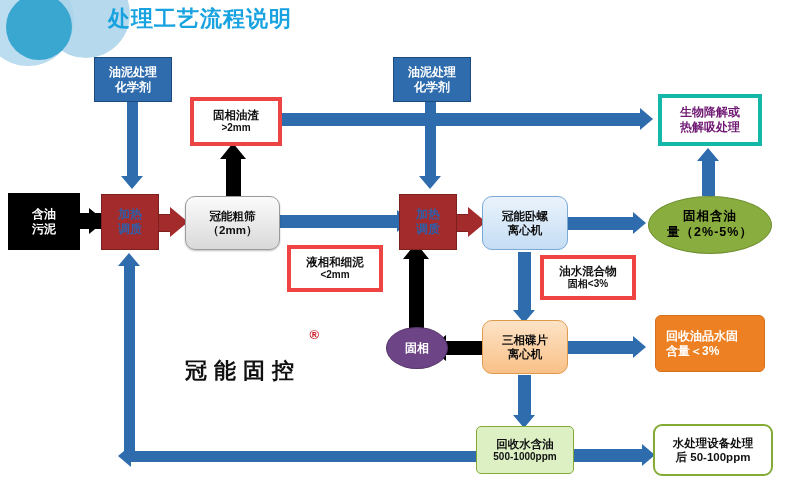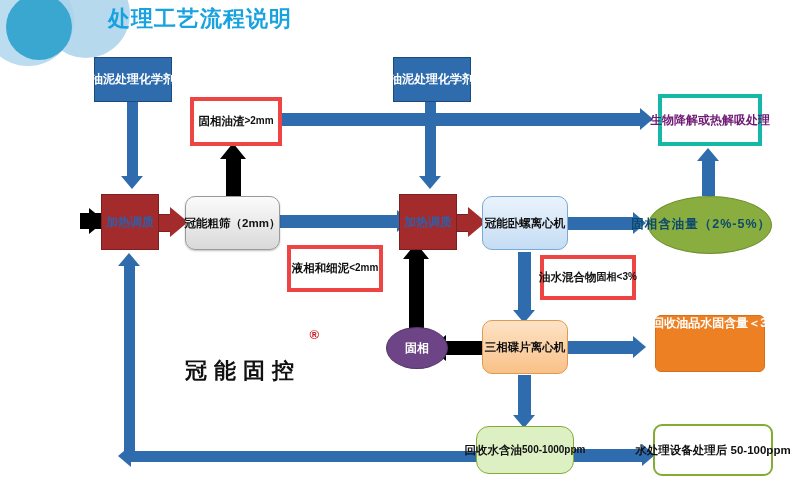--- a/index.html
+++ b/index.html
@@ -20,21 +20,21 @@
   
   #title{
     position:absolute;left:108px;top:4px;
     font-size:22px;font-weight:bold;color:#18a3e0;
     letter-spacing:1px;white-space:nowrap;
   }
   
   .node{
     position:absolute;
     box-sizing:border-box;
-    display:flex;flex-direction:row;
+    display:flex;flex-direction:column;
     align-items:center;justify-content:center;
     text-align:center;
     font-weight:bold;
     line-height:1.25;
     z-index:6;
   }
   .node .l1,.node .l2{display:block;white-space:nowrap;}
 
   
   .n-black{background:#000000;color:#ffffff;font-size:12px;}
@@ -61,31 +61,30 @@
     background:#ec8023;color:#ffffff;font-size:12px;
     border:1px solid #d4701a;border-radius:6px;
     text-align:left;align-items:flex-start;padding-left:10px;
   }
   .n-greenbox{
     background:#ffffff;color:#701a75;font-size:12px;
     border:4px solid #14b8a6;
   }
   .n-greenround{
     background:#ddf0c4;color:#101010;font-size:11.5px;
-    border:1px solid #84ab36;border-radius:13px;
+    border:1px solid #84ab36;border-radius:5px;
   }
   .n-greenround2{
     background:#ffffff;color:#101010;font-size:11.5px;
     border:2px solid #84ab36;border-radius:9px;
   }
   .n-ellipse{
-    background:#89ad3e;color:#0c4a6e;font-size:12.5px;
+    background:#89ad3e;color:#000000;font-size:12.5px;
     border:1px solid #6f8f31;border-radius:50%;
     letter-spacing:1px;
-    justify-content:flex-end;
   }
   .n-purple{
     background:#6d4485;color:#ffffff;font-size:12px;
     border:1px solid #543468;border-radius:50%;
   }
   .sm{font-size:10px;}
   
   .bar{position:absolute;z-index:2;}
   .bar-blue{background:#2e6cad;}
   .bar-black{background:#000000;}
@@ -175,20 +174,24 @@
   <div class="tri tri-d-blue" style="left:513px;top:415px;"></div>
 
   <div class="bar bar-blue" style="left:573px;top:449px;width:72px;height:13px;"></div>
   <div class="tri tri-r-blue" style="left:642px;top:444px;"></div>
 
   <div class="bar bar-blue" style="left:130px;top:451px;width:349px;height:11px;"></div>
   <div class="tri tri-l-blue" style="left:118px;top:445px;"></div>
   <div class="bar bar-blue" style="left:124px;top:265px;width:11px;height:190px;"></div>
   <div class="tri tri-u-blue" style="left:118px;top:253px;"></div>
 
+  <div class="node n-black" style="left:8px;top:193px;width:72px;height:57px;">
+    <span class="l1">含油</span>
+    <span class="l2">污泥</span>
+  </div>
 
   <div class="node n-blue" style="left:94px;top:57px;width:78px;height:45px;">
     <span class="l1">油泥处理</span>
     <span class="l2">化学剂</span>
   </div>
 
   <div class="node n-blue" style="left:393px;top:57px;width:78px;height:45px;">
     <span class="l1">油泥处理</span>
     <span class="l2">化学剂</span>
   </div>

